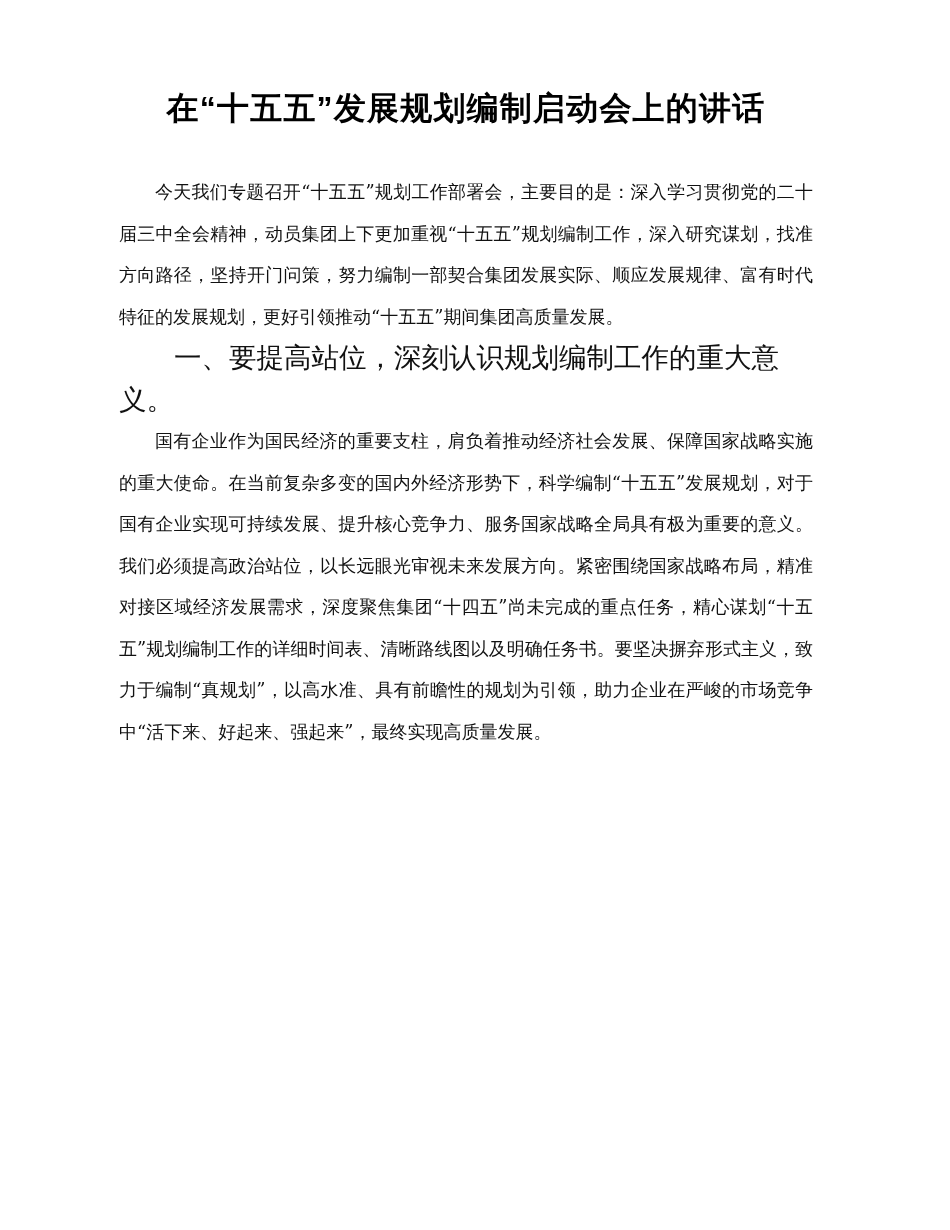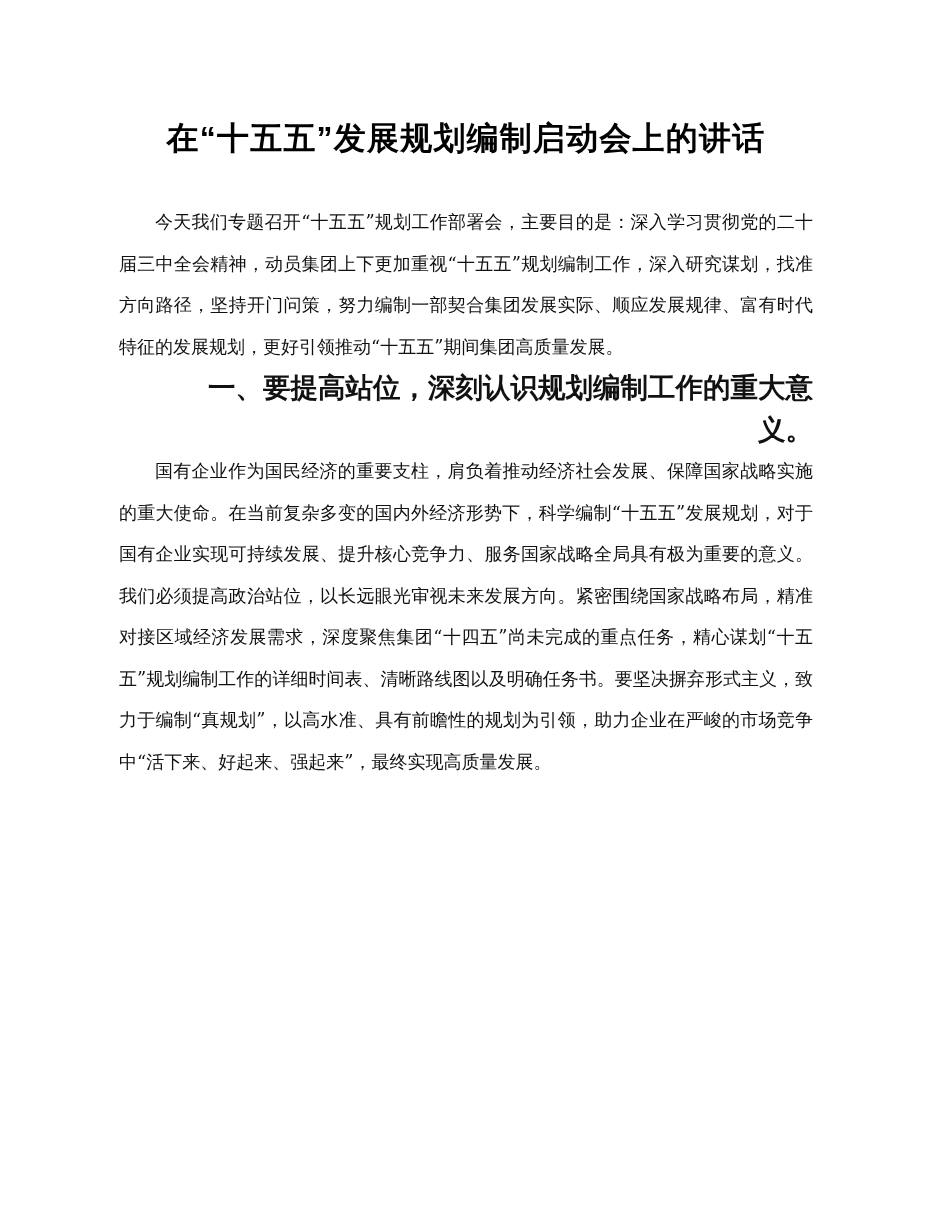--- a/index.html
+++ b/index.html
@@ -33,21 +33,21 @@
 
   .doc-title {
     font-family: "Liberation Sans", "DejaVu Sans", sans-serif;
     font-weight: bold;
     font-size: 32px;
     line-height: 40px;
     letter-spacing: 1.2px;
     text-align: center;
     color: #000000;
     margin: 0;
-    padding-top: 118px;
+    padding-top: 88px;
     white-space: nowrap;
   }
 
   .para {
     font-family: "DejaVu Serif", "Liberation Serif", serif;
     font-size: 18px;
     line-height: 41.5px;
     text-align: justify;
     text-align-last: left;
     text-justify: inter-character;
@@ -63,25 +63,24 @@
 
   .first-para {
     margin-top: 43px;
   }
 
   .section-heading {
     font-family: "DejaVu Serif", "Liberation Serif", serif;
     font-size: 27.5px;
     line-height: 41.5px;
     text-indent: 2em;
-    text-align: right;
+    text-align: left;
     color: #111111;
     margin: 0;
     margin-top: 0px;
-    font-weight: bold;
   }
 </style>
 </head>
 <body style="background: rgb(255, 255, 255);">
 
 <div class="page">
   <div class="content">
 
     <h1 class="doc-title" id="title-el">在“十五五”发展规划编制启动会上的讲话</h1>
 

